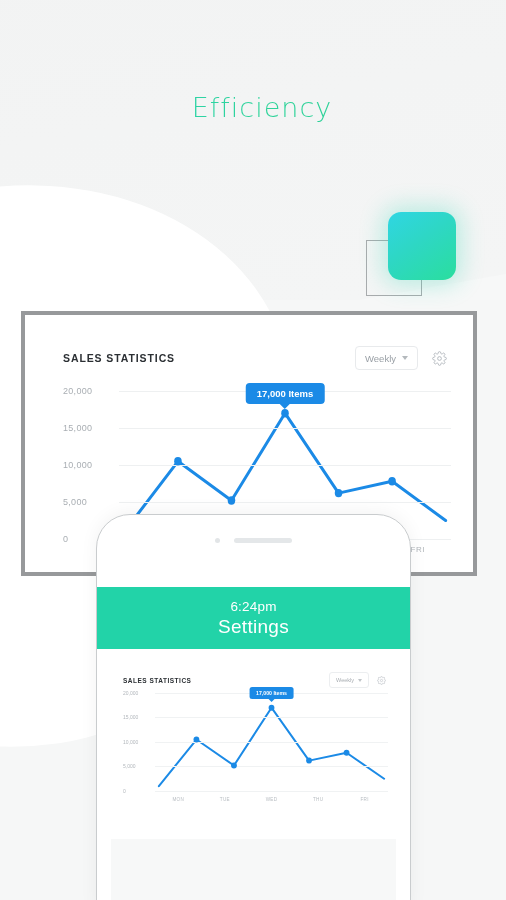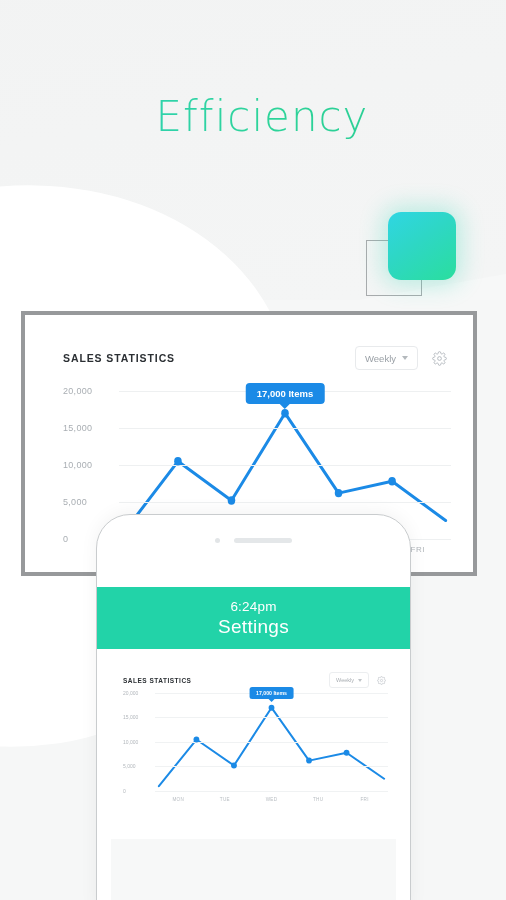--- a/index.html
+++ b/index.html
@@ -40,21 +40,21 @@
     position:absolute;
     left:0;top:300px;width:506px;height:600px;
     background:#f6f7f7;
   }
 
   
   .hero-title{
     position:absolute;
     left:18px;right:0;top:92px;
     text-align:center;
-    font-size:42px;
+    font-size:27px;
     font-weight:300;
     letter-spacing:1px;
     color:#2ecf9a;
     background:linear-gradient(90deg,#2fd0c0 0%,#2ed49a 50%,#27c98f 100%);
     -webkit-background-clip:text;
     background-clip:text;
     -webkit-text-fill-color:transparent;
     font-family:"DejaVu Sans", sans-serif;
   }
 

